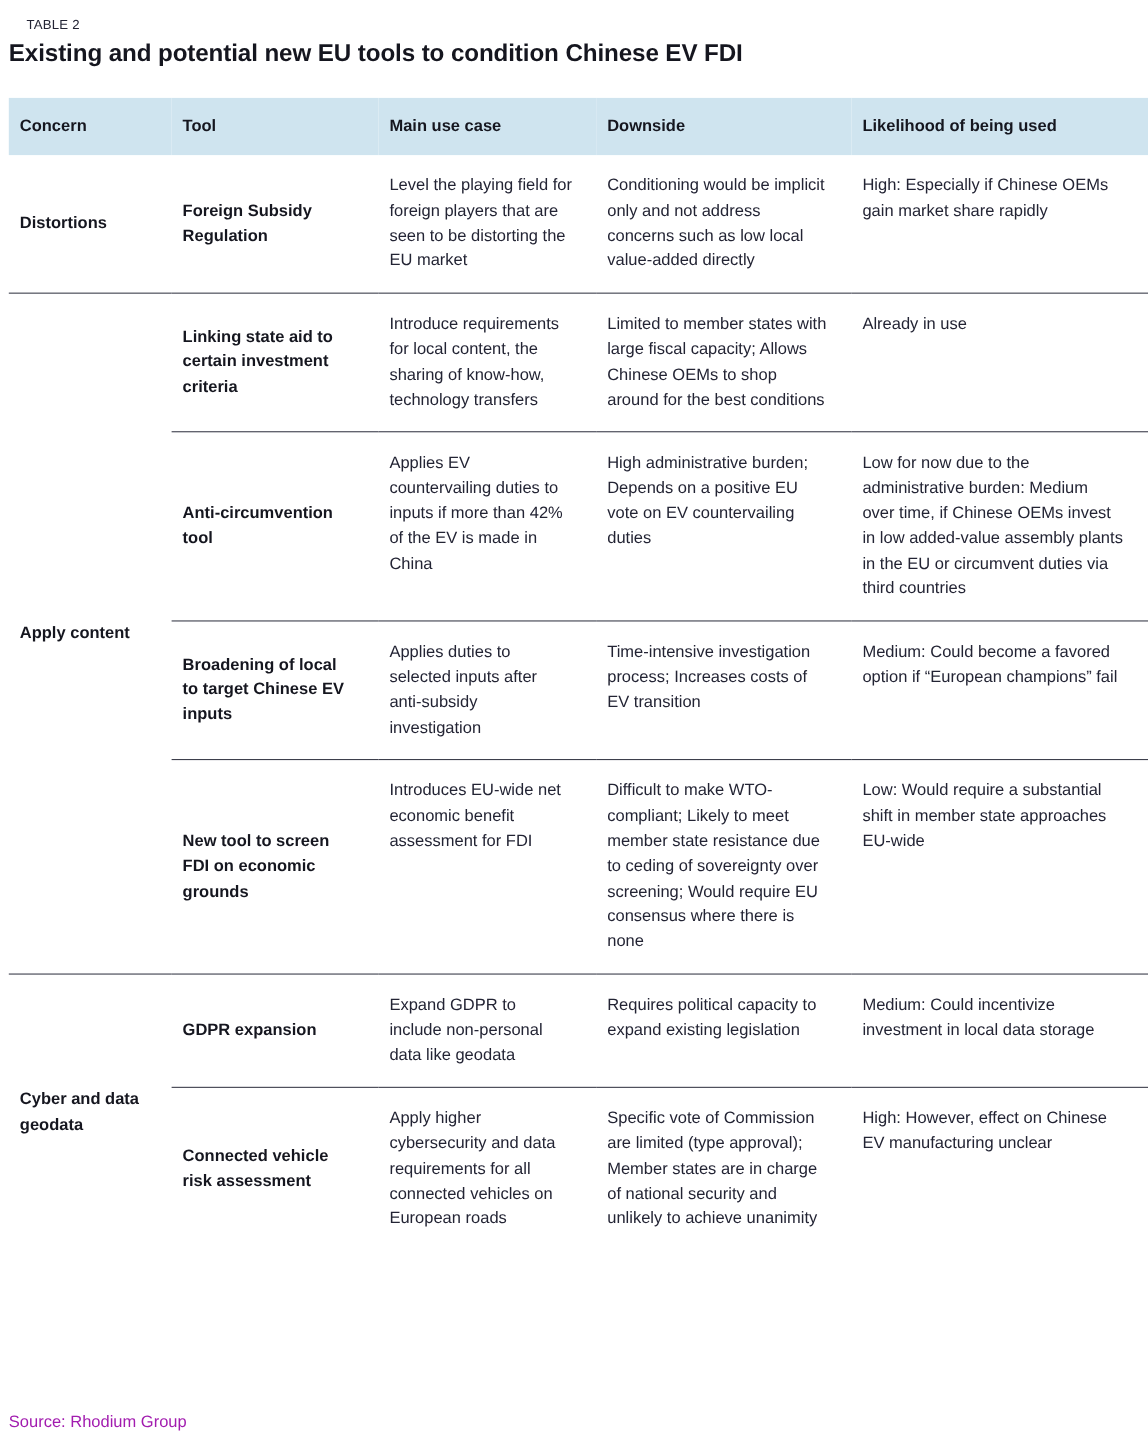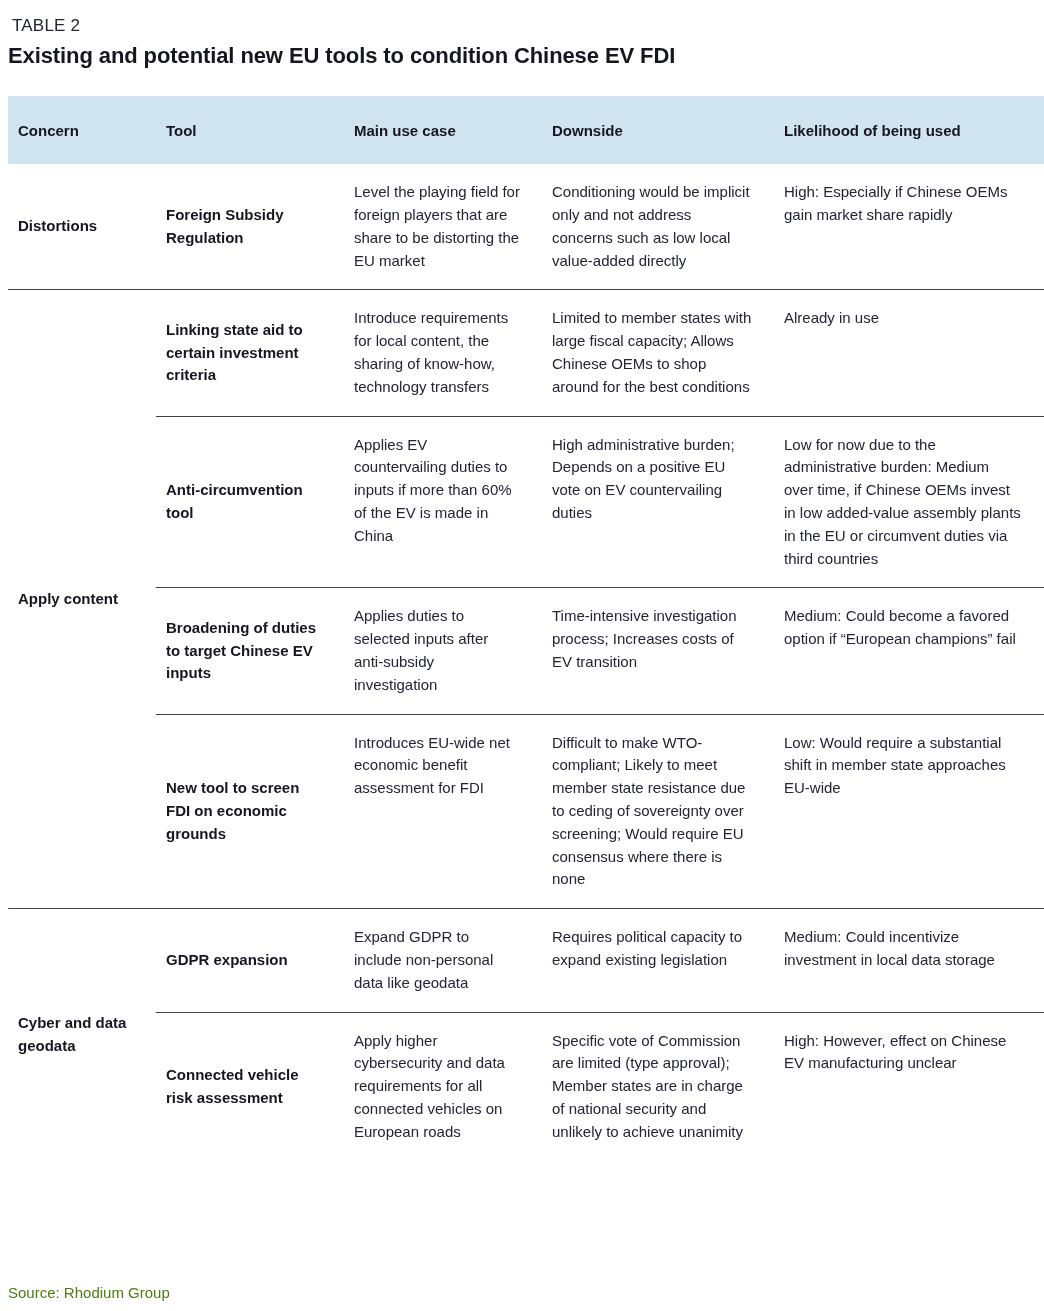--- a/index.html
+++ b/index.html
@@ -13,25 +13,25 @@
     color: #232434;
     -webkit-font-smoothing: antialiased;
   }
   .page {
     width: 1044px;
     height: 1311px;
     padding: 14px 0 0 0;
     position: relative;
   }
   .kicker {
-    font-size: 17px;
+    font-size: 12px;
     font-weight: 400;
     color: #232434;
     letter-spacing: 0.2px;
-    padding-left: 12px;
+    padding-left: 24px;
     line-height: 1.45;
   }
   .title {
     font-size: 22px;
     font-weight: 700;
     color: #15161f;
     letter-spacing: -0.1px;
     padding-left: 8px;
     margin-top: 3px;
     line-height: 1.3;
@@ -44,21 +44,21 @@
     table-layout: fixed;
   }
   thead th {
     background: #cfe4ef;
     font-size: 15px;
     font-weight: 700;
     color: #15161f;
     text-align: left;
     vertical-align: middle;
     padding: 15px 14px 15px 10px;
-    height: 68px;
+    height: 52px;
     border: none;
   }
   col.c-concern { width: 148px; }
   col.c-tool    { width: 188px; }
   col.c-use     { width: 198px; }
   col.c-down    { width: 232px; }
   col.c-like    { width: 270px; }
 
   tbody td {
     font-size: 15px;
@@ -79,21 +79,21 @@
 
   
   tr.sep-full > td { border-top: 1.4px solid #3d3f4c; }
   tr.sep-inner > td.sep-on { border-top: 1.2px solid #3d3f4c; }
 
   .source {
     position: absolute;
     left: 8px;
     bottom: 10px;
     font-size: 15px;
-    color: #4d7c0f;
+    color: #a21caf;
     font-weight: 400;
   }
 </style>
 </head>
 <body>
 
 <div class="page">
 
   <div class="kicker">TABLE 2</div>
   <div class="title">Existing and potential new EU tools to condition Chinese EV FDI</div>
@@ -113,40 +113,40 @@
         <th>Main use case</th>
         <th>Downside</th>
         <th>Likelihood of being used</th>
       </tr>
     </thead>
     <tbody>
 
       <tr>
         <td class="concern" rowspan="1">Distortions</td>
         <td class="tool">Foreign Subsidy Regulation</td>
-        <td class="body-cell top">Level the playing field for foreign players that are share to be distorting the EU market</td>
+        <td class="body-cell top">Level the playing field for foreign players that are seen to be distorting the EU market</td>
         <td class="body-cell top">Conditioning would be implicit only and not address concerns such as low local value-added directly</td>
         <td class="body-cell top">High: Especially if Chinese OEMs gain market share rapidly</td>
       </tr>
 
       <tr class="sep-full">
         <td class="concern" rowspan="4">Apply content</td>
         <td class="tool">Linking state aid to certain investment criteria</td>
         <td class="body-cell top">Introduce requirements for local content, the sharing of know-how, technology transfers</td>
         <td class="body-cell top">Limited to member states with large fiscal capacity; Allows Chinese OEMs to shop around for the best conditions</td>
         <td class="body-cell top">Already in use</td>
       </tr>
       <tr class="sep-inner">
         <td class="tool sep-on">Anti-circumvention tool</td>
-        <td class="body-cell top sep-on">Applies EV countervailing duties to inputs if more than 60% of the EV is made in China</td>
+        <td class="body-cell top sep-on">Applies EV countervailing duties to inputs if more than 42% of the EV is made in China</td>
         <td class="body-cell top sep-on">High administrative burden; Depends on a positive EU vote on EV countervailing duties</td>
         <td class="body-cell top sep-on">Low for now due to the administrative burden: Medium over time, if Chinese OEMs invest in low added-value assembly plants in the EU or circumvent duties via third countries</td>
       </tr>
       <tr class="sep-inner">
-        <td class="tool sep-on">Broadening of duties to target Chinese EV inputs</td>
+        <td class="tool sep-on">Broadening of local to target Chinese EV inputs</td>
         <td class="body-cell top sep-on">Applies duties to selected inputs after anti-subsidy investigation</td>
         <td class="body-cell top sep-on">Time-intensive investigation process; Increases costs of EV transition</td>
         <td class="body-cell top sep-on">Medium: Could become a favored option if “European champions” fail</td>
       </tr>
       <tr class="sep-inner">
         <td class="tool sep-on">New tool to screen FDI on economic grounds</td>
         <td class="body-cell top sep-on">Introduces EU-wide net economic benefit assessment for FDI</td>
         <td class="body-cell top sep-on">Difficult to make WTO-compliant; Likely to meet member state resistance due to ceding of sovereignty over screening; Would require EU consensus where there is none</td>
         <td class="body-cell top sep-on">Low: Would require a substantial shift in member state approaches EU-wide</td>
       </tr>

